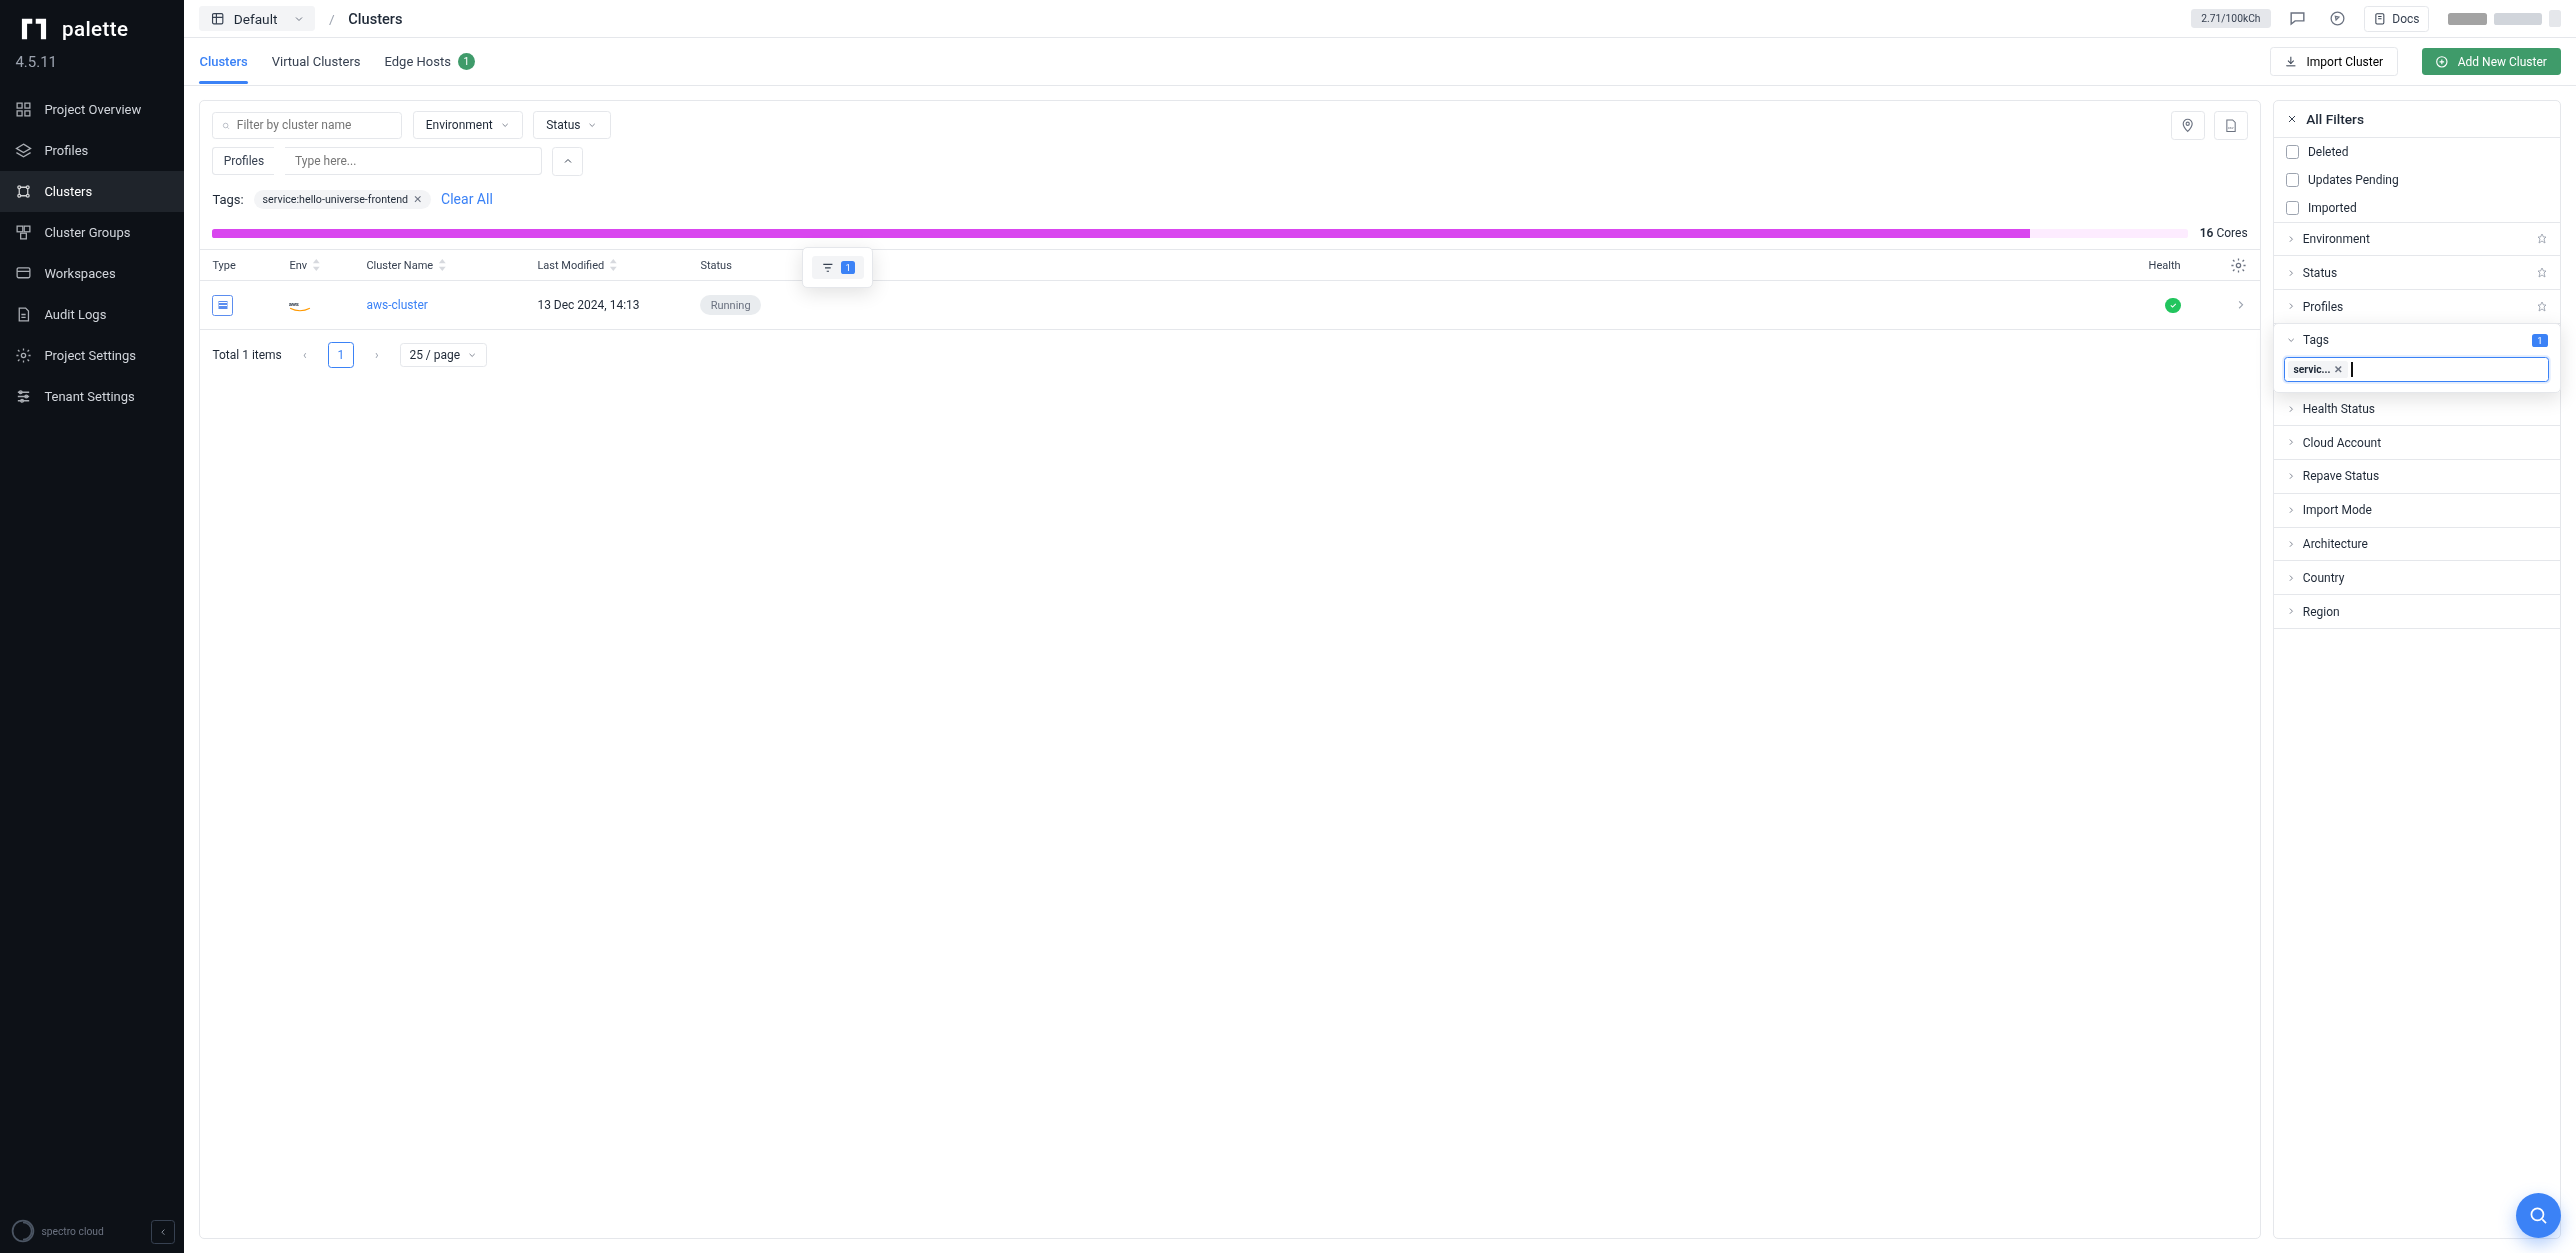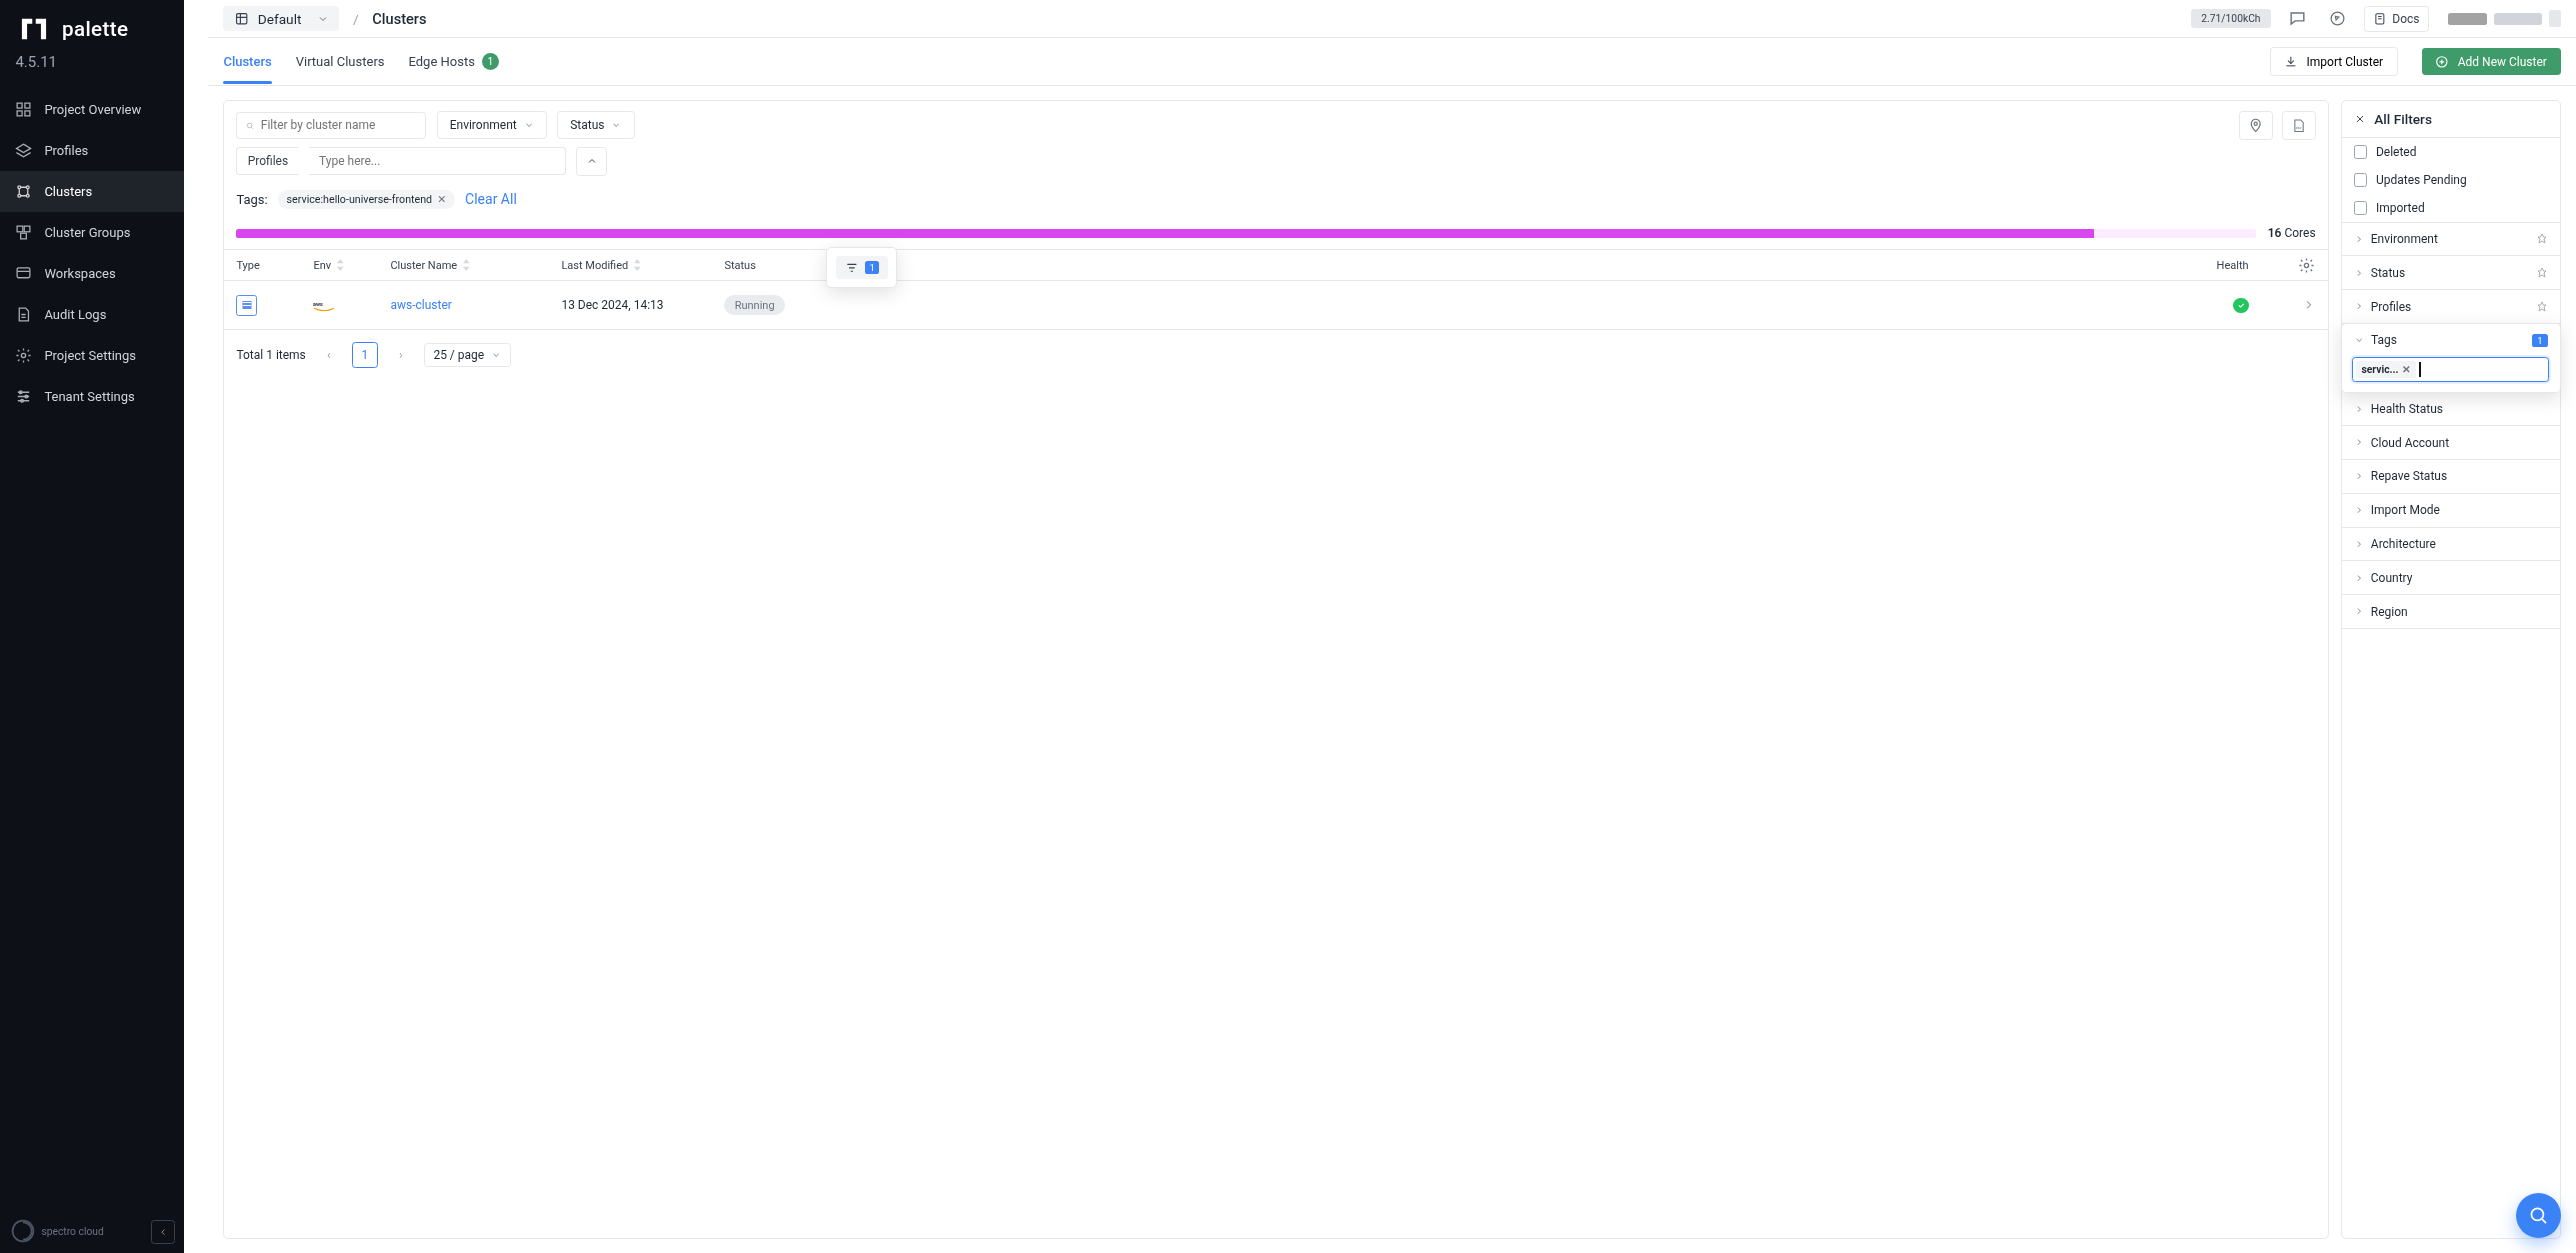--- a/index.html
+++ b/index.html
@@ -13,21 +13,21 @@
     --divider: #e5e7eb;
     --text-muted: #6b7280;
     --blue: #3b82f6;
     --pill-bg: #f3f4f6;
     --running-bg: #e9ecef;
     --running-text: #6b7280;
     --pink-bar: #d946ef;
     --pink-bar-bg: #fdecff;
   }
 
-  .app { display: flex; width: 100%; height: 100vh; min-height: 654px; gap: 24px; }
+  .app { display: flex; width: 100%; height: 100vh; min-height: 654px; }
 
   
   .sidebar { width: 184px; background: var(--sidebar-bg); color: var(--sidebar-text); display: flex; flex-direction: column; position: relative; }
   .logo-area { padding: 10.3px 15.4px 5.1px; display: flex; align-items: center; gap: 8.6px; }
   .logo-mark { width: 38px; height: 38px; display: flex; align-items: center; justify-content: center; }
   .logo-mark svg { width: 38px; height: 38px; }
   .brand-text { font-size: 20.6px; font-weight: 500; letter-spacing: 0.4px; }
   .version { font-size: 15px; color: var(--sidebar-muted); padding: 0 15.4px 10.3px; }
   .nav { flex: 1; padding-top: 6.9px; }
   .nav-item { display: flex; align-items: center; gap: 12px; padding: 12px 15.4px; font-size: 13px; color: #d1d5db; cursor: pointer; }
@@ -65,21 +65,21 @@
   .tab.active { color: var(--blue); font-weight: 500; }
   .tab.active::after { content: ""; position: absolute; left: 0; right: 0; bottom: -0.9px; height: 2.6px; background: var(--blue); border-radius: 1.7px; }
   .tab-badge { background: var(--accent-green); color: #fff; font-size: 10.3px; border-radius: 856px; min-width: 17px; height: 17px; display: inline-flex; align-items: center; justify-content: center; padding: 0 5.1px; }
   .tabs-spacer { flex: 1; }
   .import-btn { display: flex; align-items: center; gap: 8.6px; border: 0.9px solid var(--divider); background: #fff; padding: 6.9px 13.7px; border-radius: 3.4px; font-size: 12px; cursor: pointer; }
   .add-cluster-btn { display: flex; align-items: center; gap: 8.6px; background: var(--accent-green); color: #fff; border: none; padding: 6.9px 13.7px; border-radius: 3.4px; font-size: 12px; cursor: pointer; }
 
   
   .content { flex: 1; display: flex; min-height: 0; padding: 13.7px 15.4px; gap: 12px; }
   .list-panel { flex: 1; border: 0.9px solid var(--divider); border-radius: 5.1px; display: flex; flex-direction: column; min-width: 0; position: relative; }
-  .filter-panel { width: 220px; border: 0.9px solid var(--divider); border-radius: 5.1px; display: flex; flex-direction: column; }
+  .filter-panel { width: 288px; border: 0.9px solid var(--divider); border-radius: 5.1px; display: flex; flex-direction: column; }
 
   
   .filter-bar { display: flex; flex-wrap: wrap; gap: 10.3px; padding: 10.3px 12px 6.9px; align-items: center; position: relative; }
   .search-wrap { display: flex; align-items: center; gap: 6.9px; border: 0.9px solid var(--divider); border-radius: 3.4px; padding: 5.1px 8.6px; width: 190px; color: #9ca3af; }
   .search-wrap input { border: none; outline: none; font-size: 12px; flex: 1; color: #374151; background: transparent; }
   .dropdown-pill { display: flex; align-items: center; gap: 6.9px; border: 0.9px solid var(--divider); border-radius: 3.4px; padding: 6px 12px; font-size: 12px; cursor: pointer; }
   .filter-bar-right { margin-left: auto; display: flex; gap: 8.6px; }
   .icon-btn { width: 34px; height: 29px; border: 0.9px solid var(--divider); border-radius: 3.4px; display: flex; align-items: center; justify-content: center; color: #6b7280; cursor: pointer; }
 
   .profiles-row { display: flex; align-items: center; gap: 10.3px; padding: 0 12px 10.3px; }

